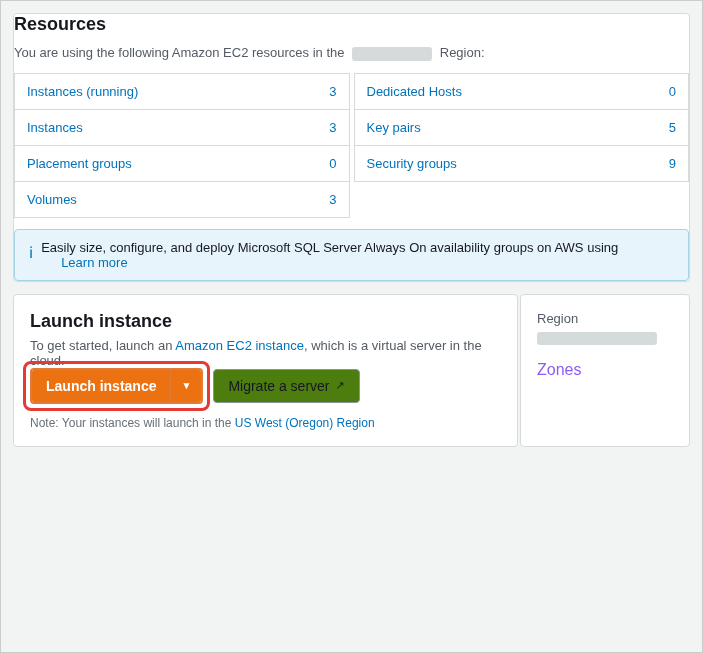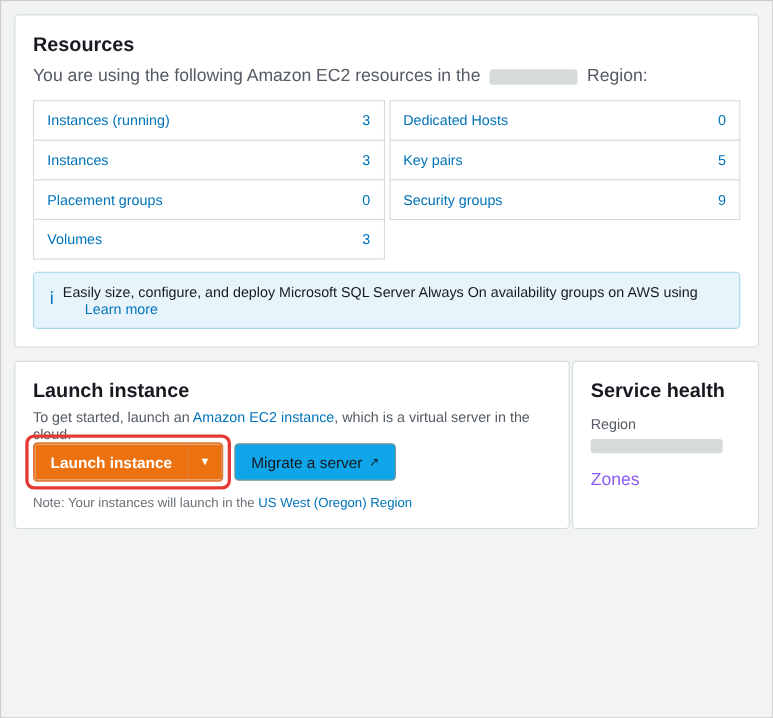--- a/index.html
+++ b/index.html
@@ -17,31 +17,30 @@
       height: 653px;
       background: #f2f3f3;
       border: 1px solid #ccc;
       padding: 12px;
       overflow: hidden;
     }
     .resources-panel {
       background: #fff;
       border: 1px solid #d5dbdb;
       border-radius: 4px;
-      padding: 16px;
       margin-bottom: 12px;
     }
     .resources-title {
       font-size: 18px;
       font-weight: 700;
       color: #16191f;
       margin-bottom: 10px;
     }
     .resources-subtitle {
-      font-size: 16px;
+      font-size: 13px;
       color: #545b64;
       margin-bottom: 12px;
     }
     .redacted {
       display: inline-block;
       width: 80px;
       height: 14px;
       background: #d5dbdb;
       border-radius: 3px;
       vertical-align: middle;
@@ -160,21 +159,21 @@
       background: #ec7211;
       color: #fff;
       border: none;
       border-left: 1px solid #e07b39;
       padding: 8px 10px;
       cursor: pointer;
       display: flex;
       align-items: center;
     }
     .migrate-btn {
-      background: #0ea5e9;
+      background: #4d7c0f;
       border: 1px solid #879596;
       border-radius: 4px;
       padding: 8px 14px;
       font-size: 14px;
       color: #16191f;
       cursor: pointer;
       display: flex;
       align-items: center;
       gap: 6px;
     }
@@ -314,20 +313,19 @@
           <span class="external-icon">↗</span>
         </button>
       </div>
 
       <div class="launch-note">
         Note: Your instances will launch in the <a style="color:#0073bb;">US West (Oregon) Region</a>
       </div>
     </div>
 
     <div class="service-health-panel">
-      <div class="service-health-title">Service health</div>
       <div class="sh-label">Region</div>
       <span class="sh-redacted"></span>
       <div class="sh-zones-label">Zones</div>
     </div>
 
   </div>
 </div>
 
 </body></html>

